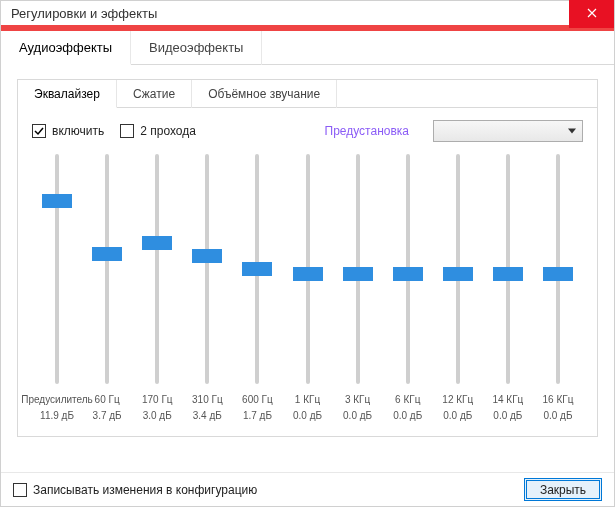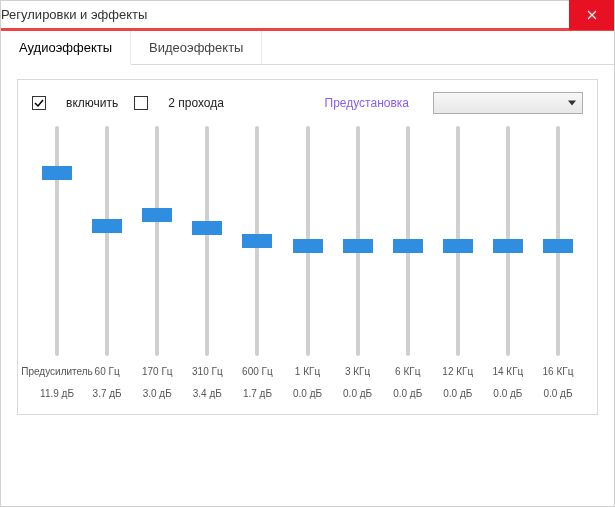--- a/index.html
+++ b/index.html
@@ -1,49 +1,49 @@
 <!DOCTYPE html>
 <html><head>
 <meta charset="utf-8">
 <style>
   *{box-sizing:border-box;margin:0;padding:0;font-family:"Segoe UI",Tahoma,Arial,sans-serif;font-size:12px;color:#222}
   body{background:#fff}
   .window{width:615px;height:507px;border:1px solid #d0d0d0;position:relative;background:#fff}
   
-  .titlebar{height:30px;display:flex;align-items:center;justify-content:space-between;padding-left:0;border-bottom:3px solid #ef4444}
+  .titlebar{height:30px;display:flex;align-items:center;justify-content:space-between;padding-left:10px;border-bottom:6px solid #ef4444}
   .titlebar .title{font-size:13px;color:#333}
   .close-btn{width:45px;height:30px;background:#e81123;display:flex;align-items:center;justify-content:center;cursor:pointer}
   .close-btn svg{width:10px;height:10px}
   
   .main-tabs{display:flex;height:34px;border-bottom:1px solid #d9d9d9;padding-left:0}
   .main-tab{padding:0 18px;height:34px;line-height:34px;border-right:1px solid #e8e8e8;cursor:pointer;color:#444;font-size:13px}
   .main-tab.active{background:#fff;border-bottom:2px solid #fff;margin-bottom:-1px;color:#000}
   
   .inner{padding:14px 16px 10px 16px}
   .sub-tab-wrap{border:1px solid #d9d9d9;background:#fff}
   .sub-tabs{display:flex;height:28px;border-bottom:1px solid #d9d9d9}
   .sub-tab{padding:0 16px;height:28px;line-height:28px;border-right:1px solid #e6e6e6;cursor:pointer;color:#444}
   .sub-tab.active{background:#fff;margin-bottom:-1px;border-bottom:1px solid #fff;color:#000}
   
   .controls-row{display:flex;align-items:center;padding:12px 14px 8px 14px;gap:16px}
-  .chk{display:flex;align-items:center;gap:20px;cursor:pointer}
+  .chk{display:flex;align-items:center;gap:6px;cursor:pointer}
   .chk .box{width:14px;height:14px;border:1px solid #333;display:flex;align-items:center;justify-content:center;background:#fff}
   .chk .box svg{width:10px;height:10px;display:none}
   .chk.checked .box svg{display:block}
   .spacer{flex:1}
   .preset-lbl{margin-right:8px;color:#8b5cf6}
   .preset-select{width:150px;height:22px;border:1px solid #adadad;background:linear-gradient(#f7f7f7,#e8e8e8);position:relative;cursor:pointer}
   .preset-select .arrow{position:absolute;right:6px;top:50%;transform:translateY(-50%);width:0;height:0;border-left:4px solid transparent;border-right:4px solid transparent;border-top:5px solid #333}
   
   .eq{display:flex;padding:4px 14px 12px 14px;gap:0;align-items:flex-end}
   .band{flex:1;display:flex;flex-direction:column;align-items:center;min-width:0}
   .track{position:relative;width:4px;height:230px;background:#cfcfcf;border-radius:2px;margin-bottom:10px}
   .thumb{position:absolute;width:30px;height:14px;background:#2f8ee0;left:50%;transform:translateX(-50%);cursor:pointer}
   .band-freq{font-size:10px;color:#555;height:14px;white-space:nowrap}
-  .band-gain{font-size:10px;color:#555;height:14px;white-space:nowrap;margin-top:8px}
+  .band-gain{font-size:10px;color:#555;height:14px;white-space:nowrap;margin-top:2px}
   
   .footer{position:absolute;bottom:0;left:0;right:0;height:34px;display:flex;align-items:center;justify-content:space-between;padding:0 12px;border-top:1px solid #e8e8e8;background:#fff}
   .close-action{min-width:78px;height:23px;border:1px solid #0078d7;background:#e5f1fb;cursor:pointer;font-size:12px;padding:0 14px;outline:1px solid #0078d7;outline-offset:-3px}
 </style>
 </head>
 <body>
 
 <div class="window">
 
   <div class="titlebar">
@@ -56,20 +56,25 @@
   </div>
 
   <div class="main-tabs">
     <div class="main-tab active">Аудиоэффекты</div>
     <div class="main-tab">Видеоэффекты</div>
   </div>
 
   <div class="inner">
     <div class="sub-tab-wrap">
 
+      <div class="sub-tabs">
+        <div class="sub-tab active">Эквалайзер</div>
+        <div class="sub-tab">Сжатие</div>
+        <div class="sub-tab">Объёмное звучание</div>
+      </div>
 
       <div class="controls-row">
         <label class="chk checked">
           <span class="box">
             <svg viewBox="0 0 10 10">
                 <path d="M1 5 L4 8 L9 2" stroke="#000" stroke-width="1.5" fill="none"></path>
               </svg>
           </span>
           <span>включить</span>
         </label>
@@ -175,14 +180,23 @@
             </div>
           <div class="band-freq">16 КГц</div>
           <div class="band-gain">0.0 дБ</div>
         </div>
 
       </div>
 
     </div>
   </div>
 
+  <div class="footer">
+    <label class="chk">
+      <span class="box">
+        
+      </span>
+      <span>Записывать изменения в конфигурацию</span>
+    </label>
+    <button class="close-action">Закрыть</button>
+  </div>
 
 </div>
 
 </body></html>

